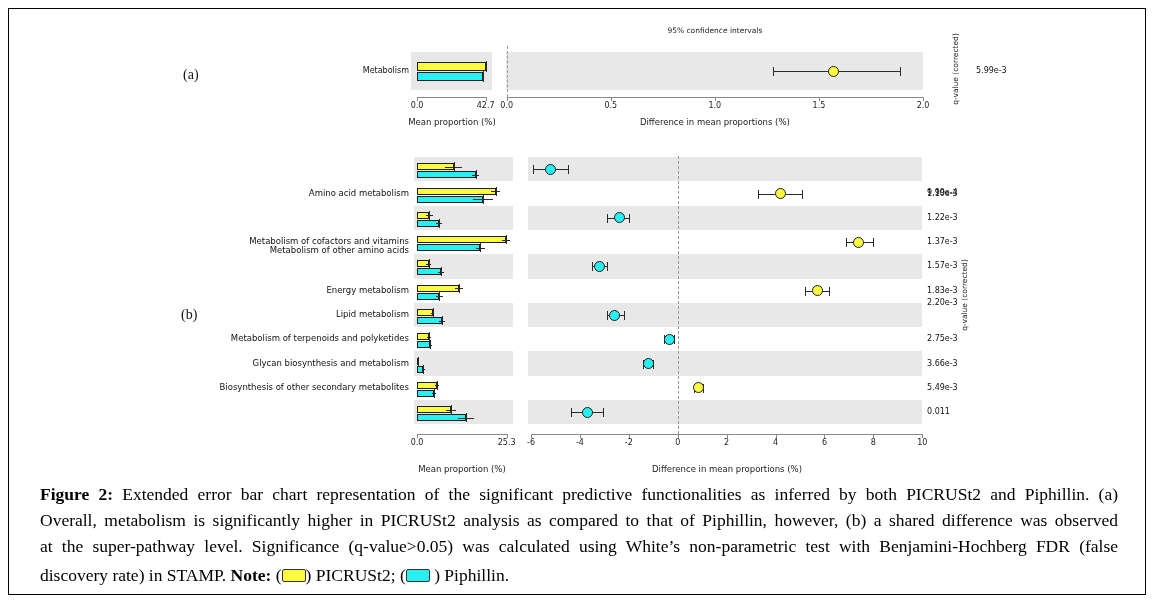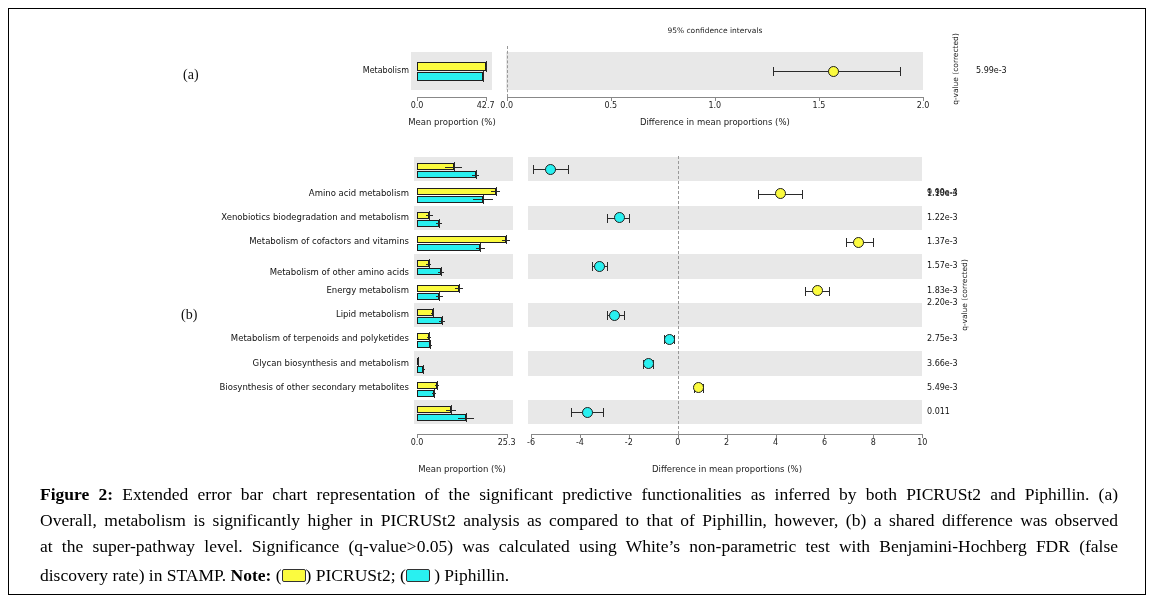--- a/index.html
+++ b/index.html
@@ -86,21 +86,20 @@
       <div style="position: absolute; left: 491.455px; top: 191px; width: 8.50909px; height: 1px; background: rgb(42, 42, 42);"></div>
       <div style="position: absolute; left: 495.709px; top: 186.5px; width: 1px; height: 9px; background: rgb(42, 42, 42);"></div>
       <div style="position: absolute; left: 417px; top: 195.5px; width: 65.9455px; height: 7px; background: rgb(41, 240, 240); border: 1px solid rgb(31, 31, 31); box-sizing: border-box;"></div>
       <div style="position: absolute; left: 472.664px; top: 199px; width: 20.5636px; height: 1px; background: rgb(42, 42, 42);"></div>
       <div style="position: absolute; left: 482.945px; top: 194.5px; width: 1px; height: 9px; background: rgb(42, 42, 42);"></div>
       <div style="position: absolute; left: 758.443px; top: 193.5px; width: 44.0213px; height: 1px; background: rgb(42, 42, 42);"></div>
       <div style="position: absolute; left: 758.443px; top: 189.5px; width: 1px; height: 9px; background: rgb(42, 42, 42);"></div>
       <div style="position: absolute; left: 802.464px; top: 189.5px; width: 1px; height: 9px; background: rgb(42, 42, 42);"></div>
       <div style="position: absolute; left: 774.954px; top: 188px; width: 11px; height: 11px; background: rgb(251, 251, 63); border: 1px solid rgb(31, 31, 31); border-radius: 50%; box-sizing: border-box;"></div>
       <div style="position: absolute; left: 927px; top: 188.5px; width: 60px; height: 10px; font-size: 8px; line-height: 10px; color: rgb(17, 17, 17);">1.10e-3</div>
-      <div style="position: absolute; left: 129px; top: 211.8px; width: 280px; height: 11px; text-align: right; font-size: 8.5px; line-height: 11px; color: rgb(17, 17, 17);">Xenobiotics biodegradation and metabolism</div>
       <div style="position: absolute; left: 417px; top: 211.8px; width: 12.0545px; height: 7px; background: rgb(251, 251, 63); border: 1px solid rgb(31, 31, 31); box-sizing: border-box;"></div>
       <div style="position: absolute; left: 425.509px; top: 215.3px; width: 7.09091px; height: 1px; background: rgb(42, 42, 42);"></div>
       <div style="position: absolute; left: 429.055px; top: 210.8px; width: 1px; height: 9px; background: rgb(42, 42, 42);"></div>
       <div style="position: absolute; left: 417px; top: 219.8px; width: 21.9818px; height: 7px; background: rgb(41, 240, 240); border: 1px solid rgb(31, 31, 31); box-sizing: border-box;"></div>
       <div style="position: absolute; left: 435.791px; top: 223.3px; width: 6.38182px; height: 1px; background: rgb(42, 42, 42);"></div>
       <div style="position: absolute; left: 438.982px; top: 218.8px; width: 1px; height: 9px; background: rgb(42, 42, 42);"></div>
       <div style="position: absolute; left: 606.814px; top: 217.8px; width: 22.0106px; height: 1px; background: rgb(42, 42, 42);"></div>
       <div style="position: absolute; left: 606.814px; top: 213.8px; width: 1px; height: 9px; background: rgb(42, 42, 42);"></div>
       <div style="position: absolute; left: 628.825px; top: 213.8px; width: 1px; height: 9px; background: rgb(42, 42, 42);"></div>
       <div style="position: absolute; left: 613.543px; top: 212.3px; width: 11px; height: 11px; background: rgb(41, 240, 240); border: 1px solid rgb(31, 31, 31); border-radius: 50%; box-sizing: border-box;"></div>
@@ -110,21 +109,21 @@
       <div style="position: absolute; left: 501.736px; top: 239.6px; width: 7.8px; height: 1px; background: rgb(42, 42, 42);"></div>
       <div style="position: absolute; left: 505.636px; top: 235.1px; width: 1px; height: 9px; background: rgb(42, 42, 42);"></div>
       <div style="position: absolute; left: 417px; top: 244.1px; width: 63.4636px; height: 7px; background: rgb(41, 240, 240); border: 1px solid rgb(31, 31, 31); box-sizing: border-box;"></div>
       <div style="position: absolute; left: 475.855px; top: 247.6px; width: 9.21818px; height: 1px; background: rgb(42, 42, 42);"></div>
       <div style="position: absolute; left: 480.464px; top: 243.1px; width: 1px; height: 9px; background: rgb(42, 42, 42);"></div>
       <div style="position: absolute; left: 846.486px; top: 242.1px; width: 26.9019px; height: 1px; background: rgb(42, 42, 42);"></div>
       <div style="position: absolute; left: 846.486px; top: 238.1px; width: 1px; height: 9px; background: rgb(42, 42, 42);"></div>
       <div style="position: absolute; left: 873.387px; top: 238.1px; width: 1px; height: 9px; background: rgb(42, 42, 42);"></div>
       <div style="position: absolute; left: 853.214px; top: 236.6px; width: 11px; height: 11px; background: rgb(251, 251, 63); border: 1px solid rgb(31, 31, 31); border-radius: 50%; box-sizing: border-box;"></div>
       <div style="position: absolute; left: 927px; top: 237.1px; width: 60px; height: 10px; font-size: 8px; line-height: 10px; color: rgb(17, 17, 17);">1.37e-3</div>
-      <div style="position: absolute; left: 129px; top: 267px; width: 280px; height: 11px; text-align: right; font-size: 8.5px; line-height: 11px; color: rgb(17, 17, 17);">Metabolism of other amino acids</div>
+      <div style="position: absolute; left: 129px; top: 245px; width: 280px; height: 11px; text-align: right; font-size: 8.5px; line-height: 11px; color: rgb(17, 17, 17);">Metabolism of other amino acids</div>
       <div style="position: absolute; left: 417px; top: 260.4px; width: 11.7px; height: 7px; background: rgb(251, 251, 63); border: 1px solid rgb(31, 31, 31); box-sizing: border-box;"></div>
       <div style="position: absolute; left: 426.218px; top: 263.9px; width: 4.96364px; height: 1px; background: rgb(42, 42, 42);"></div>
       <div style="position: absolute; left: 428.7px; top: 259.4px; width: 1px; height: 9px; background: rgb(42, 42, 42);"></div>
       <div style="position: absolute; left: 417px; top: 268.4px; width: 23.7545px; height: 7px; background: rgb(41, 240, 240); border: 1px solid rgb(31, 31, 31); box-sizing: border-box;"></div>
       <div style="position: absolute; left: 437.564px; top: 271.9px; width: 6.38182px; height: 1px; background: rgb(42, 42, 42);"></div>
       <div style="position: absolute; left: 440.755px; top: 267.4px; width: 1px; height: 9px; background: rgb(42, 42, 42);"></div>
       <div style="position: absolute; left: 592.141px; top: 266.4px; width: 14.6738px; height: 1px; background: rgb(42, 42, 42);"></div>
       <div style="position: absolute; left: 592.141px; top: 262.4px; width: 1px; height: 9px; background: rgb(42, 42, 42);"></div>
       <div style="position: absolute; left: 606.814px; top: 262.4px; width: 1px; height: 9px; background: rgb(42, 42, 42);"></div>
       <div style="position: absolute; left: 593.977px; top: 260.9px; width: 11px; height: 11px; background: rgb(41, 240, 240); border: 1px solid rgb(31, 31, 31); border-radius: 50%; box-sizing: border-box;"></div>

